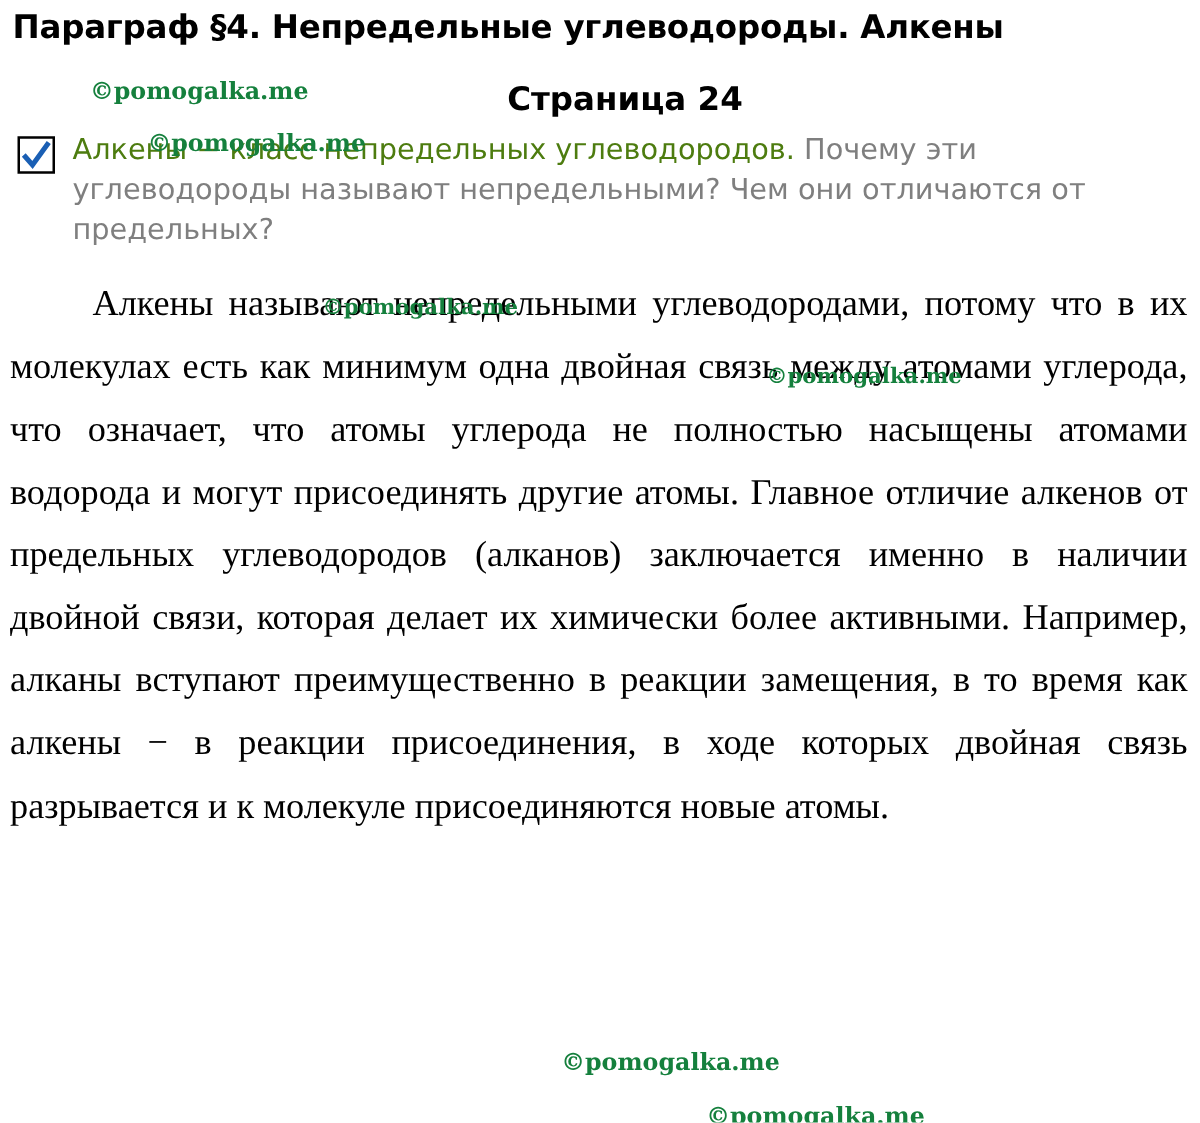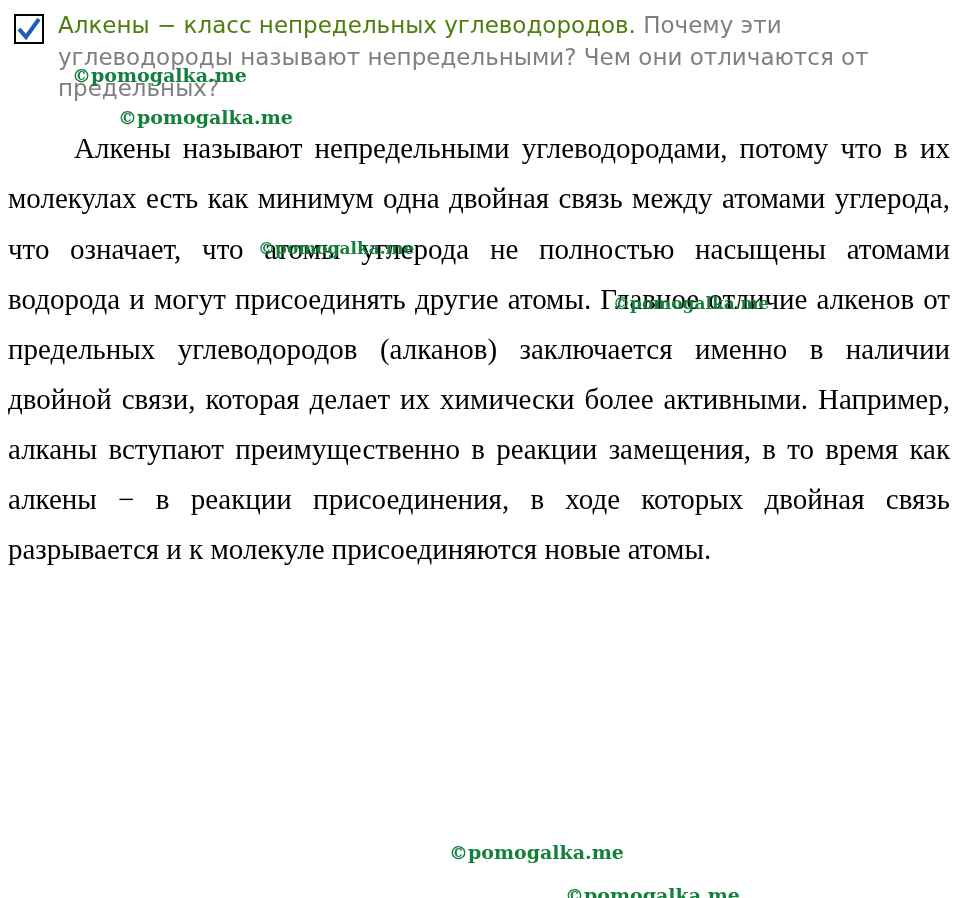--- a/index.html
+++ b/index.html
@@ -90,21 +90,23 @@
   .wm-3 { left: 258px; top: 228px; font-size: 17px; }
   .wm-4 { left: 613px; top: 283px; font-size: 17px; }
   .wm-5 { left: 449px; top: 831px; font-size: 19px; }
   .wm-6 { left: 565px; top: 874px; font-size: 19px; }
 </style>
 </head>
 <body>
 
 <div class="page">
 
+  <div class="doc-title">Параграф §4. Непредельные углеводороды. Алкены</div>
 
+  <div class="page-number">Страница 24</div>
 
   <div class="question-block">
     <span class="checkbox">
       <svg viewBox="0 0 26 26" aria-hidden="true">
         <path d="M3 13 L10 21 L23 3" fill="none" stroke="#1a5fb4" stroke-width="4"></path>
       </svg>
     </span>
     <span class="lead">Алкены − класс непредельных углеводородов.</span><span> Почему эти углеводороды называют непредельными? Чем они отличаются от предельных?</span>
   </div>
 

